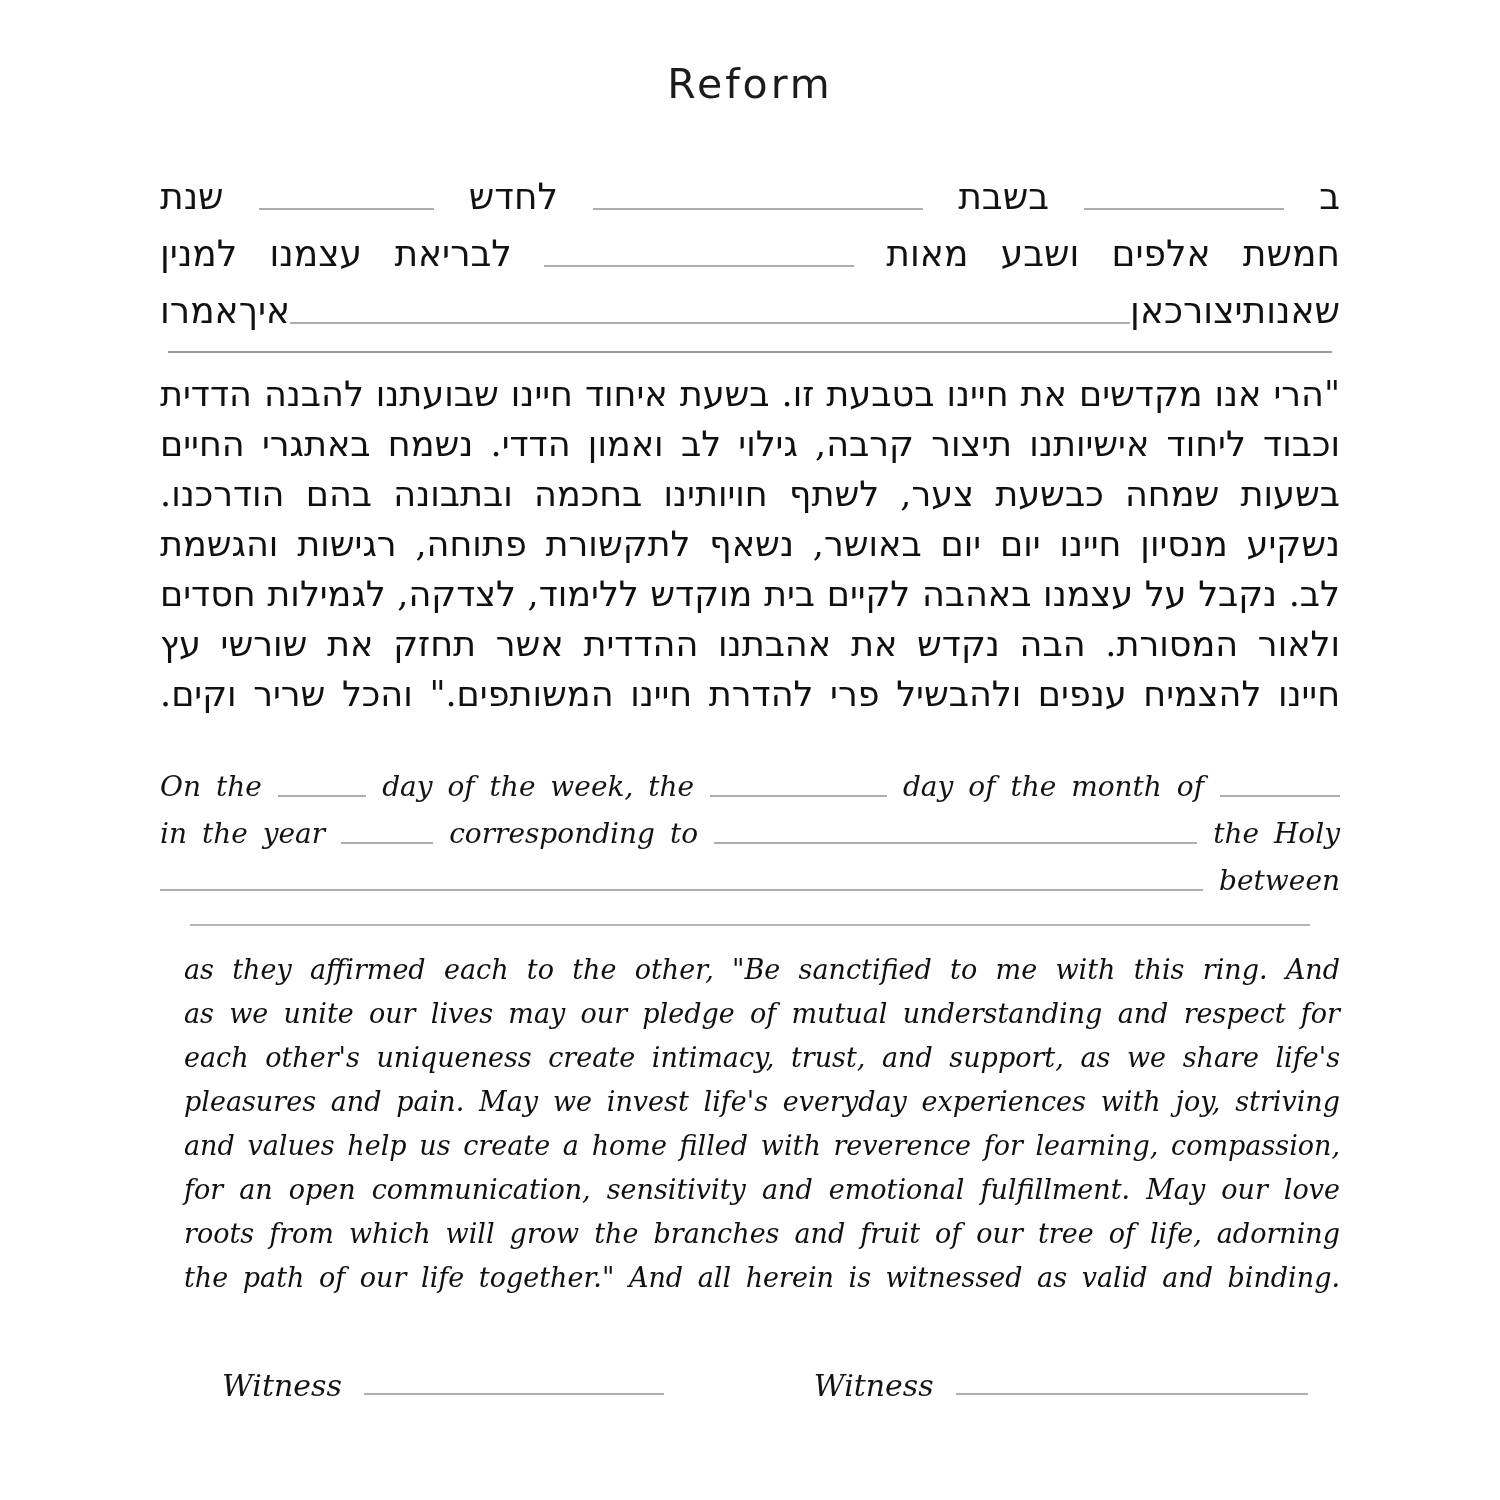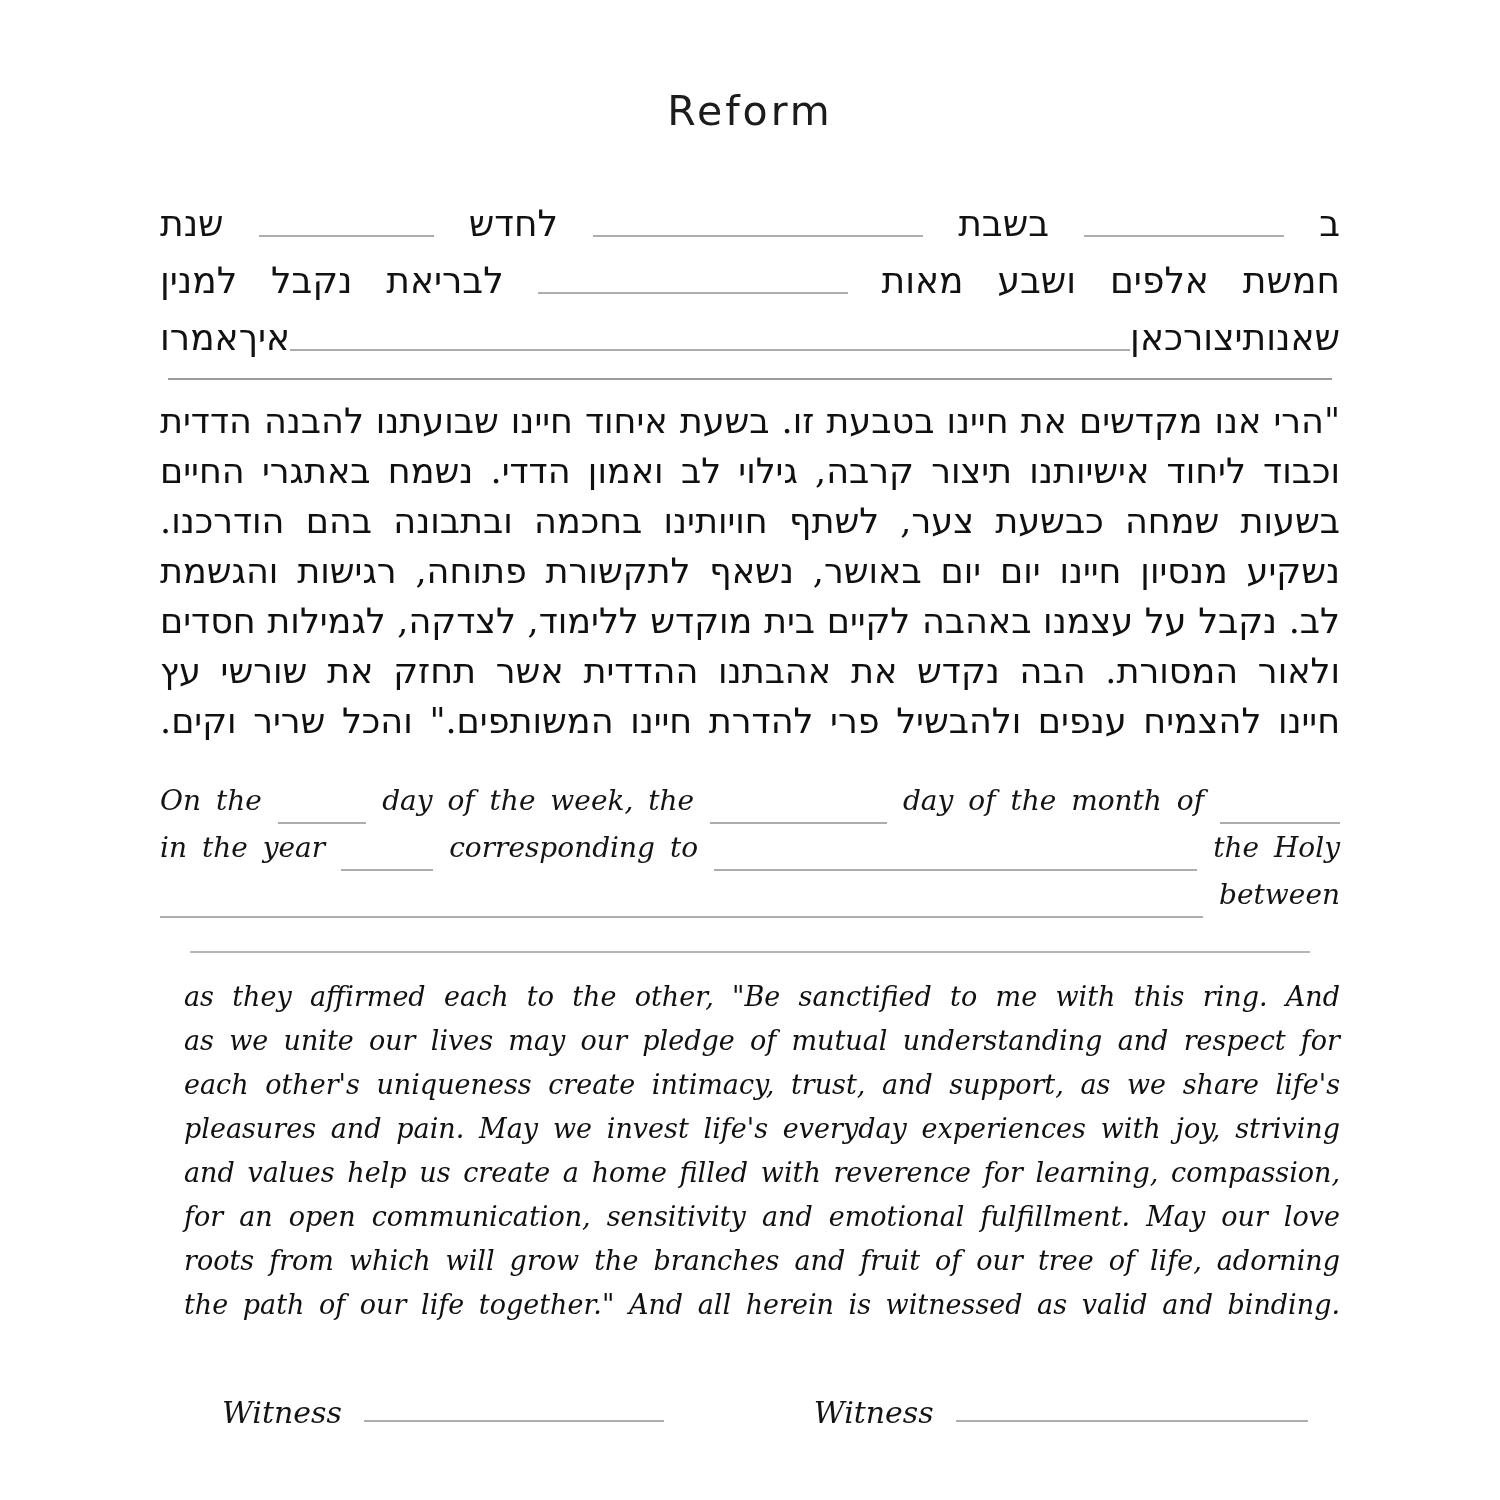--- a/index.html
+++ b/index.html
@@ -5,21 +5,21 @@
   html,body{margin:0;padding:0;background:#fff;}
   .page{
     position:relative;
     width:1500px;height:1500px;
     background:#ffffff;
     color:#161616;
     overflow:hidden;
   }
   
   .title{
-    padding-top:87px;
+    padding-top:60px;
     text-align:center;
     font-family:"DejaVu Sans","Liberation Sans",sans-serif;
     font-size:41px;
     font-weight:400;
     letter-spacing:3px;
     color:#1c1c1c;
   }
   
   .heb-header{
     margin:52px 160px 0 160px;
@@ -68,21 +68,21 @@
   
   .eng-fill{
     margin:38px 160px 0 160px;
     font-family:"DejaVu Serif","Liberation Serif",serif;
     font-style:italic;
     font-size:28px;
     color:#141414;
   }
   .eng-row{
     display:flex;
-    align-items:flex-start;
+    align-items:flex-end;
     height:47px;
     gap:16px;
   }
   .eng-row .w{line-height:1.2;white-space:nowrap;word-spacing:6px;}
   .grow{flex-grow:1;}
   
   .eng-para{
     margin:22px 160px 0 160px;
     font-family:"DejaVu Serif","Liberation Serif",serif;
     font-style:italic;
@@ -129,21 +129,21 @@
       <span class="blank" style="width:175px"></span>
       <span class="w">שנת</span>
     </div>
     <div class="heb-row">
       <span class="w">חמשת</span>
       <span class="w">אלפים</span>
       <span class="w">ושבע</span>
       <span class="w">מאות</span>
       <span class="blank" style="width:310px"></span>
       <span class="w">לבריאת</span>
-      <span class="w">נקבל</span>
+      <span class="w">עצמנו</span>
       <span class="w">למנין</span>
     </div>
     <div class="heb-row">
       <span class="w">שאנו</span>
       <span class="w">תיצור</span>
       <span class="w">כאן</span>
       <span class="blank grow" style="min-width:500px"></span>
       <span class="w">איך</span>
       <span class="w">אמרו</span>
     </div>

